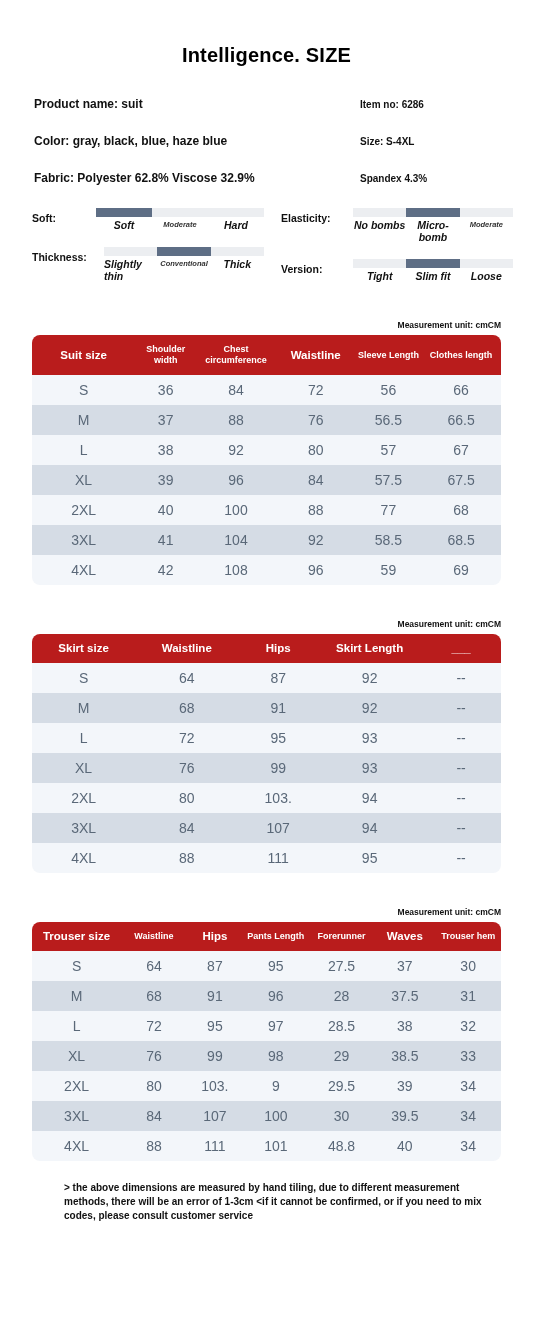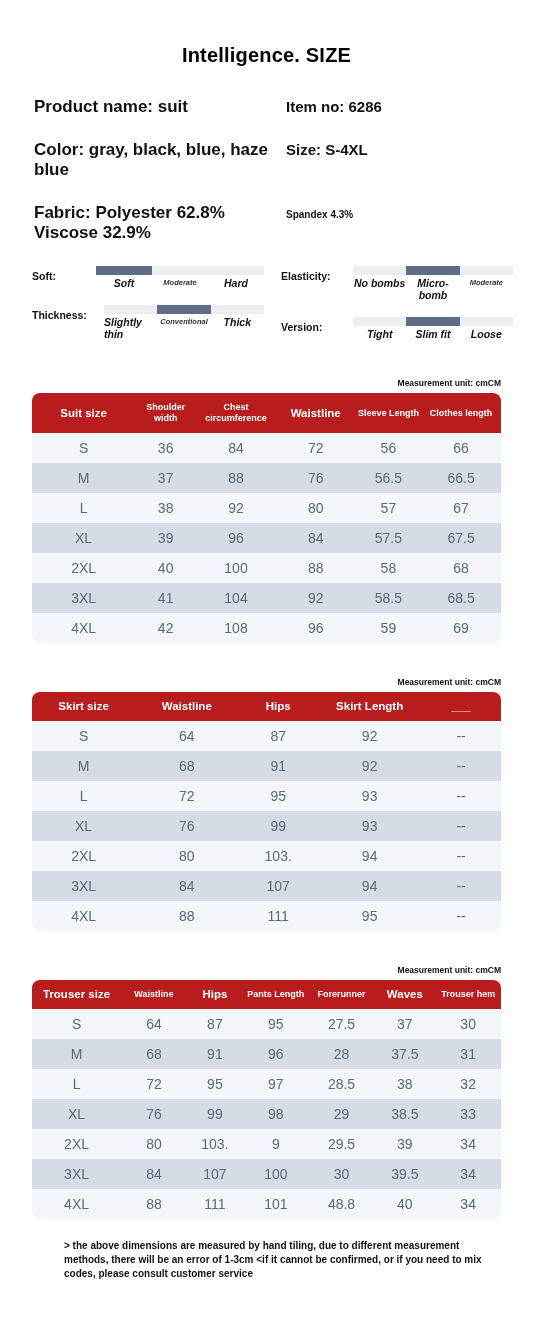--- a/index.html
+++ b/index.html
@@ -23,22 +23,22 @@
     margin-top: 44px;
   }
 
   
   .info { margin-top: 30px; padding: 0 34px 0 34px; }
   .info-row {
     display: flex;
     align-items: baseline;
     margin-bottom: 23px;
   }
-  .info-left { width: 252px; font-size: 17px; font-weight: bold; color: #111; }
-  .info-right { font-size: 15px; font-weight: bold; color: #111; }
+  .info-left { width: 326px; font-size: 12px; font-weight: bold; color: #111; }
+  .info-right { font-size: 10px; font-weight: bold; color: #111; }
   .info-right.small { font-size: 10px; }
 
   
   .attrs {
     margin-top: 10px;
     padding: 0 20px 0 32px;
     display: flex;
     justify-content: space-between;
   }
   .attr-col { width: 232px; }
@@ -295,21 +295,21 @@
               <td>96</td>
               <td>84</td>
               <td>57.5</td>
               <td>67.5</td>
             </tr>
             <tr>
               <td>2XL</td>
               <td>40</td>
               <td>100</td>
               <td>88</td>
-              <td>58</td>
+              <td>77</td>
               <td>68</td>
             </tr>
             <tr>
               <td>3XL</td>
               <td>41</td>
               <td>104</td>
               <td>92</td>
               <td>58.5</td>
               <td>68.5</td>
             </tr>

